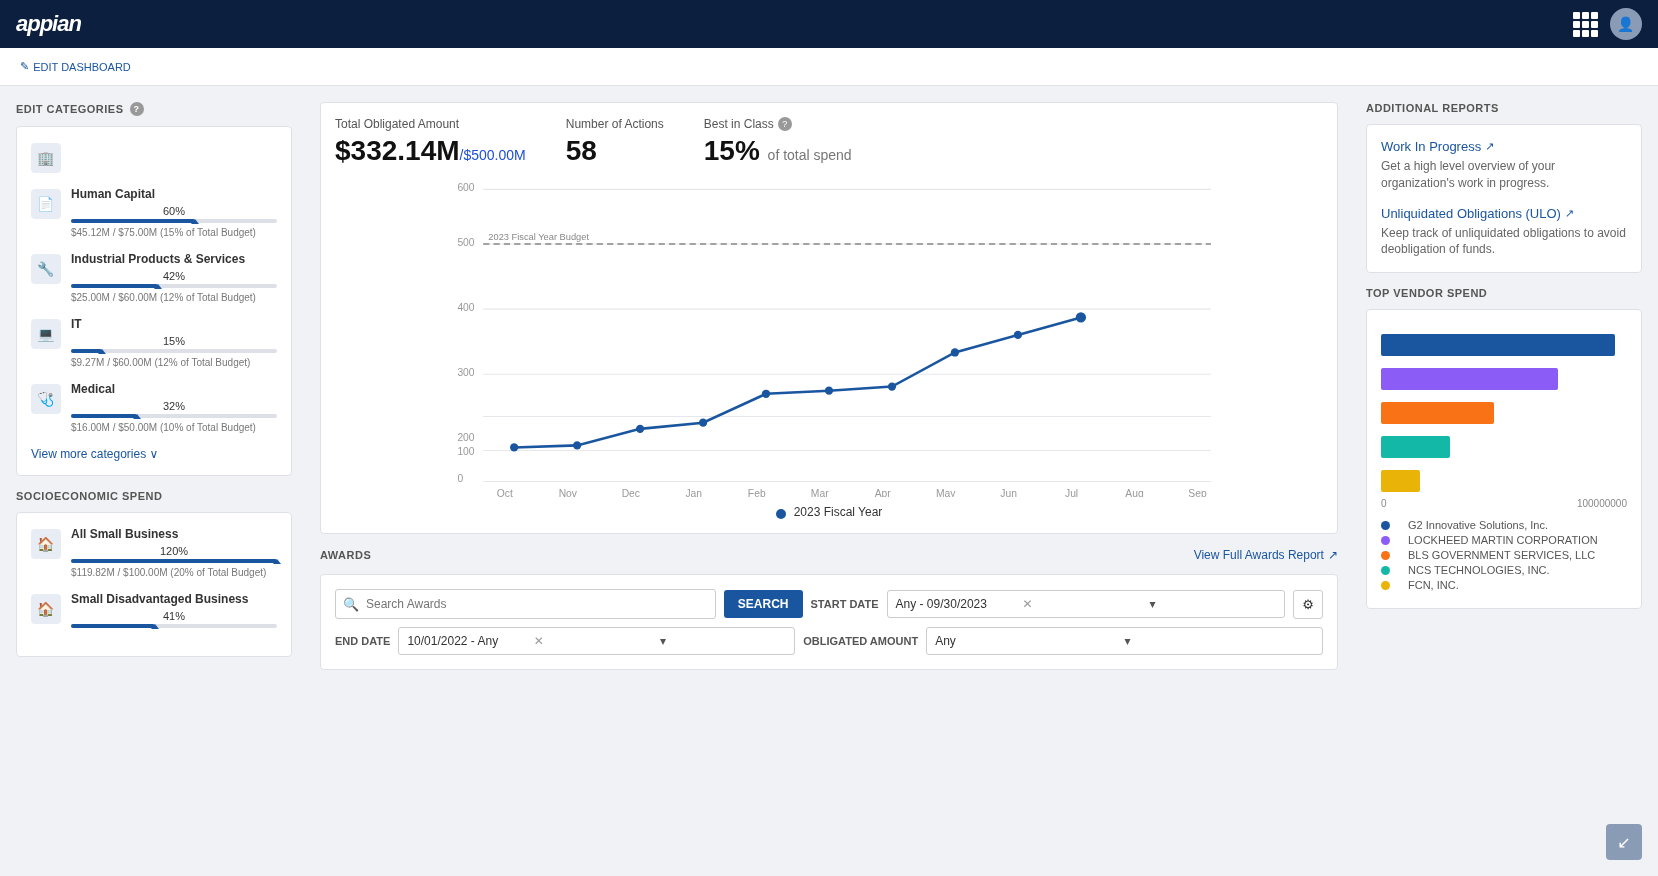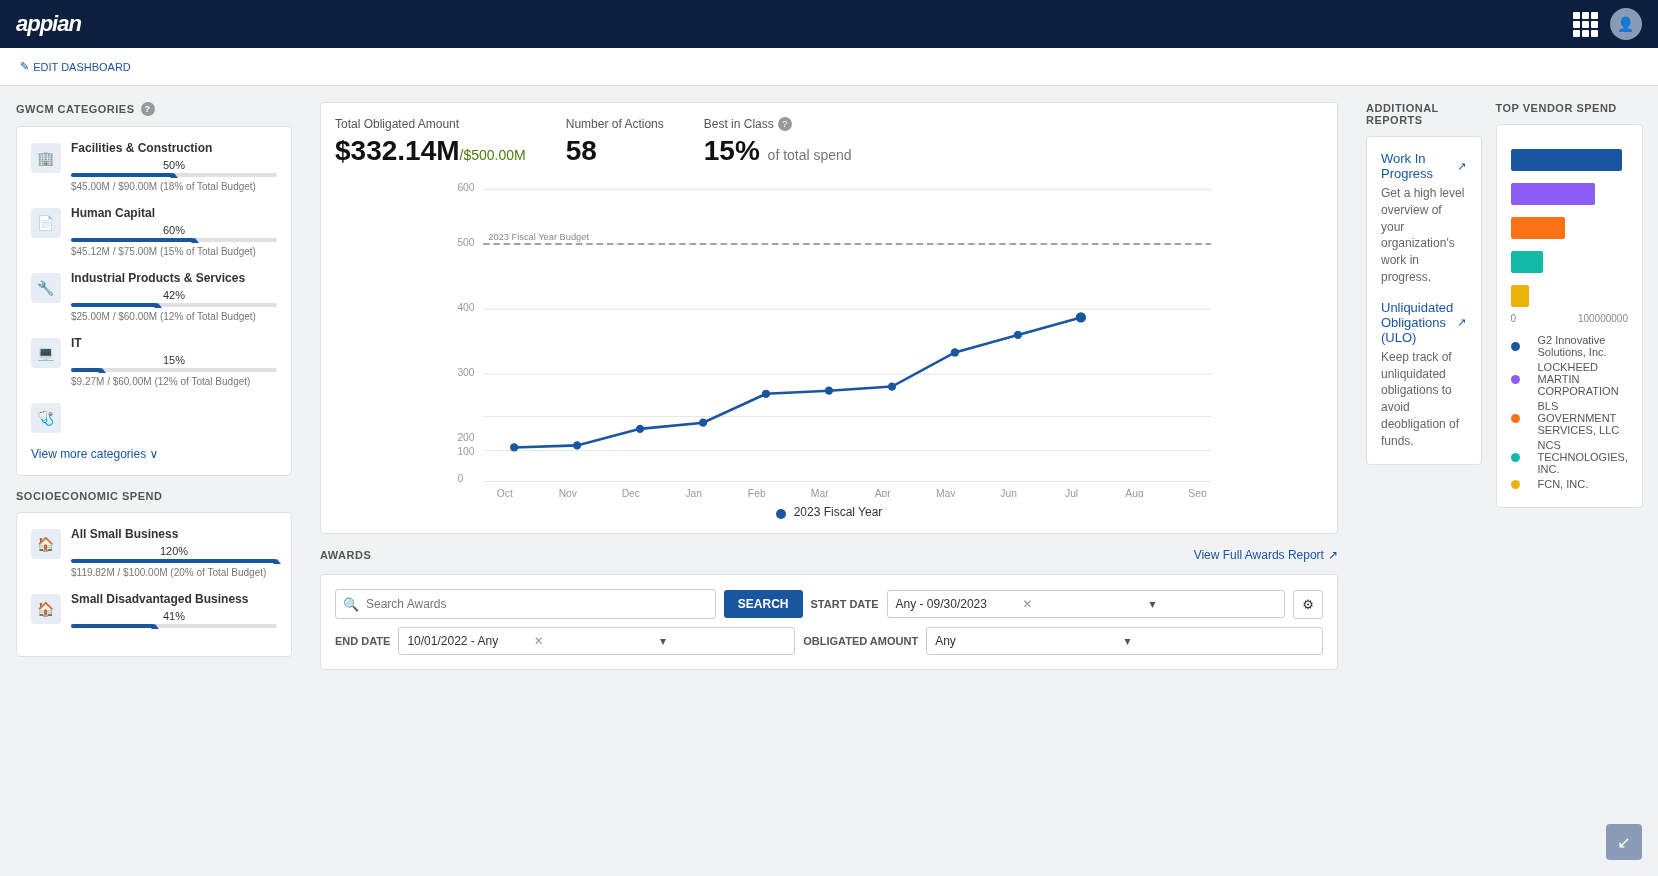--- a/index.html
+++ b/index.html
@@ -113,21 +113,21 @@
 
     
     .fiscal-header-row {
       display: flex;
       gap: 40px;
       margin-bottom: 10px;
     }
     .metric-block { }
     .metric-label { font-size: 12px; color: #555; margin-bottom: 4px; display: flex; align-items: center; gap: 4px; }
     .metric-value { font-size: 28px; font-weight: 700; color: #111; }
-    .metric-sub { font-size: 14px; color: #4d7c0f; font-weight: 400; }
+    .metric-sub { font-size: 14px; color: #1d4ed8; font-weight: 400; }
     .metric-detail { font-size: 13px; color: #777; margin-top: 2px; }
 
     
     .chart-container { position: relative; height: 320px; }
     svg.chart { width: 100%; height: 100%; }
 
     
     .chart-legend { display: flex; justify-content: center; align-items: flex-end; gap: 8px; margin-top: 8px; font-size: 12px; color: #333; }
     .legend-dot { width: 10px; height: 10px; border-radius: 50%; background: #1a56a0; display: inline-block; }
 
@@ -155,21 +155,21 @@
       display: flex; align-items: center; gap: 0;
       border: 1px solid #ccc; border-radius: 3px; padding: 6px 8px;
       font-size: 12px; background: #fff; cursor: pointer; flex: 1;
     }
     .filter-select span { flex: 1; }
     .filter-select .clear-x { color: #999; cursor: pointer; }
     .filter-select .chevron { color: #555; }
     .filter-icon-btn { border: 1px solid #ccc; border-radius: 3px; padding: 6px 8px; background: #fff; cursor: pointer; }
 
     
-    .right-col { display: flex; flex-direction: row; gap: 14px; padding-left: 14px; }
+    .right-col { display: flex; flex-direction: column; gap: 14px; padding-left: 14px; }
 
     
     .report-link { color: #1a56a0; font-size: 13px; font-weight: 500; display: flex; align-items: center; gap: 4px; margin-bottom: 4px; }
     .report-desc { font-size: 12px; color: #666; line-height: 1.4; margin-bottom: 14px; }
 
     
     .vendor-chart { margin-top: 10px; }
     .vendor-bar-row { display: flex; align-items: center; margin-bottom: 6px; }
     .vendor-bar { height: 22px; border-radius: 2px; }
     .vendor-legend { margin-top: 10px; font-size: 11px; color: #555; }
@@ -212,36 +212,26 @@
     <span>EDIT DASHBOARD</span>
   </a>
 </div>
 
 <div class="main-content">
 
   <div class="left-col">
 
     <div>
       <div class="section-header">
-        <span>GWCM CATEGORIES</span>
+        <span>EDIT CATEGORIES</span>
         <span class="info-icon">?</span>
       </div>
       <div class="card">
         <div class="category-item">
           <div class="category-icon">🏢</div>
-          <div class="category-content">
-            <div class="category-name">Facilities &amp; Construction</div>
-            <div class="progress-label">50%</div>
-            <div class="progress-track">
-              <div class="progress-fill" style="width:50%">
-                <div class="progress-triangle" style="left:100%"></div>
-              </div>
-            </div>
-            <div class="category-sub">$45.00M / $90.00M (18% of Total Budget)</div>
-          </div>
         </div>
         <div class="category-item">
           <div class="category-icon">📄</div>
           <div class="category-content">
             <div class="category-name">Human Capital</div>
             <div class="progress-label">60%</div>
             <div class="progress-track">
               <div class="progress-fill" style="width:60%">
                 <div class="progress-triangle" style="left:100%"></div>
               </div>
@@ -270,20 +260,30 @@
             <div class="progress-track">
               <div class="progress-fill" style="width:15%">
                 <div class="progress-triangle" style="left:100%"></div>
               </div>
             </div>
             <div class="category-sub">$9.27M / $60.00M (12% of Total Budget)</div>
           </div>
         </div>
         <div class="category-item">
           <div class="category-icon">🩺</div>
+          <div class="category-content">
+            <div class="category-name">Medical</div>
+            <div class="progress-label">32%</div>
+            <div class="progress-track">
+              <div class="progress-fill" style="width:32%">
+                <div class="progress-triangle" style="left:100%"></div>
+              </div>
+            </div>
+            <div class="category-sub">$16.00M / $50.00M (10% of Total Budget)</div>
+          </div>
         </div>
         <a class="view-more">View more categories ∨</a>
       </div>
     </div>
 
     <div>
       <div class="section-header">
         <span>SOCIOECONOMIC SPEND</span>
       </div>
       <div class="card">

